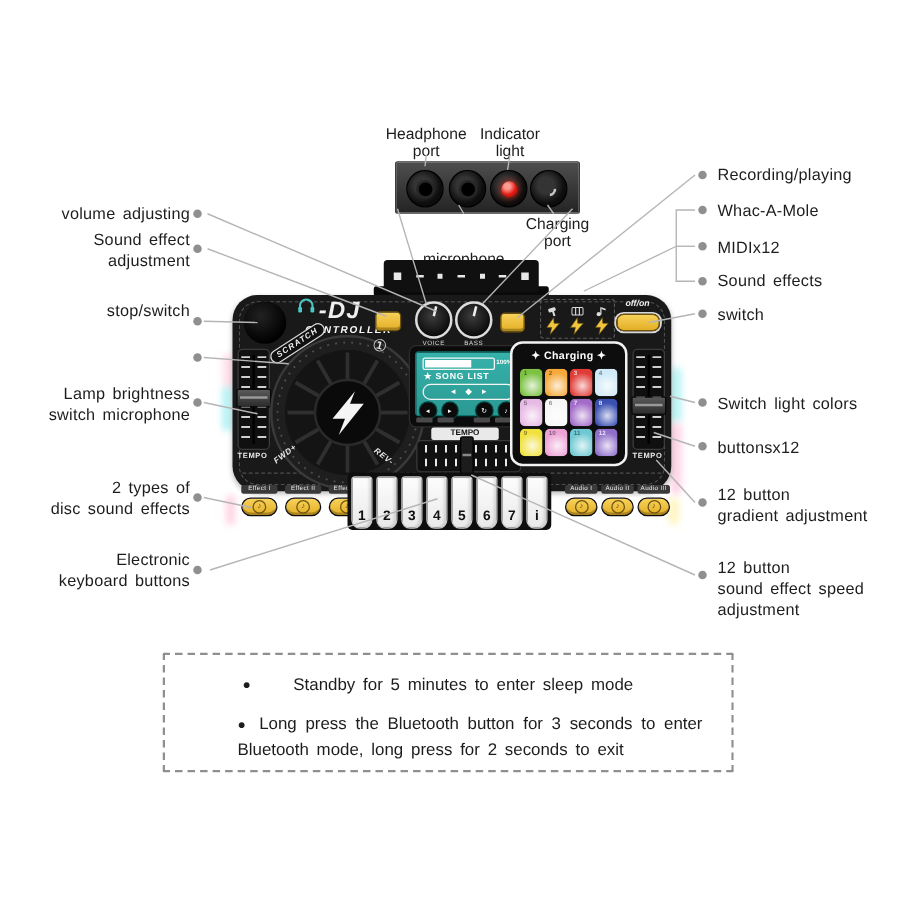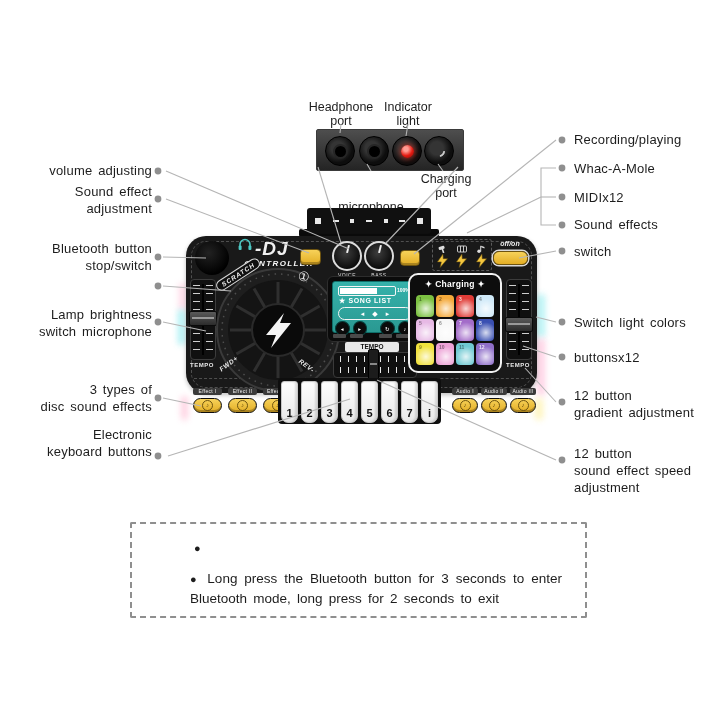--- a/index.html
+++ b/index.html
@@ -470,32 +470,31 @@
   </svg>
 
   <div class="callout left" style="left:2px;top:162px;">
     <div>volume adjusting</div>
   </div>
   <div class="callout left" style="left:2px;top:183px;">
     <div>Sound effect</div>
       <div>adjustment</div>
   </div>
   <div class="callout left" style="left:2px;top:240px;">
-    <div>Bluetooth button</div>
       <div>stop/switch</div>
   </div>
   <div class="callout left" style="left:2px;top:306px;">
     <div>Lamp brightness</div>
       <div>switch microphone</div>
   </div>
   <div class="callout left" style="left:2px;top:381px;">
-    <div>3 types of</div>
+    <div>2 types of</div>
       <div>disc sound effects</div>
   </div>
-  <div class="callout left" style="left:2px;top:426px;">
+  <div class="callout left" style="left:2px;top:439px;">
     <div>Electronic</div>
       <div>keyboard buttons</div>
   </div>
 
   <div class="callout right" style="left:574px;top:131px;">
     <div>Recording/playing</div>
   </div>
   <div class="callout right" style="left:574px;top:160px;">
     <div>Whac-A-Mole</div>
   </div>
@@ -520,19 +519,20 @@
   </div>
   <div class="callout right" style="left:574px;top:445px;">
     <div>12 button</div>
       <div>sound effect speed</div>
       <div>adjustment</div>
   </div>
 
   <div class="notes">
     <div class="p1">
       <span class="bt">●</span>
+      <span class="tx">Standby for 5 minutes to enter sleep mode</span>
     </div>
     <div class="p2">
       <span class="bt">●</span><span>Long press the Bluetooth button for 3 seconds to enter Bluetooth mode, long press for 2 seconds to exit</span>
     </div>
   </div>
 
 </div>
 
 </body></html>

